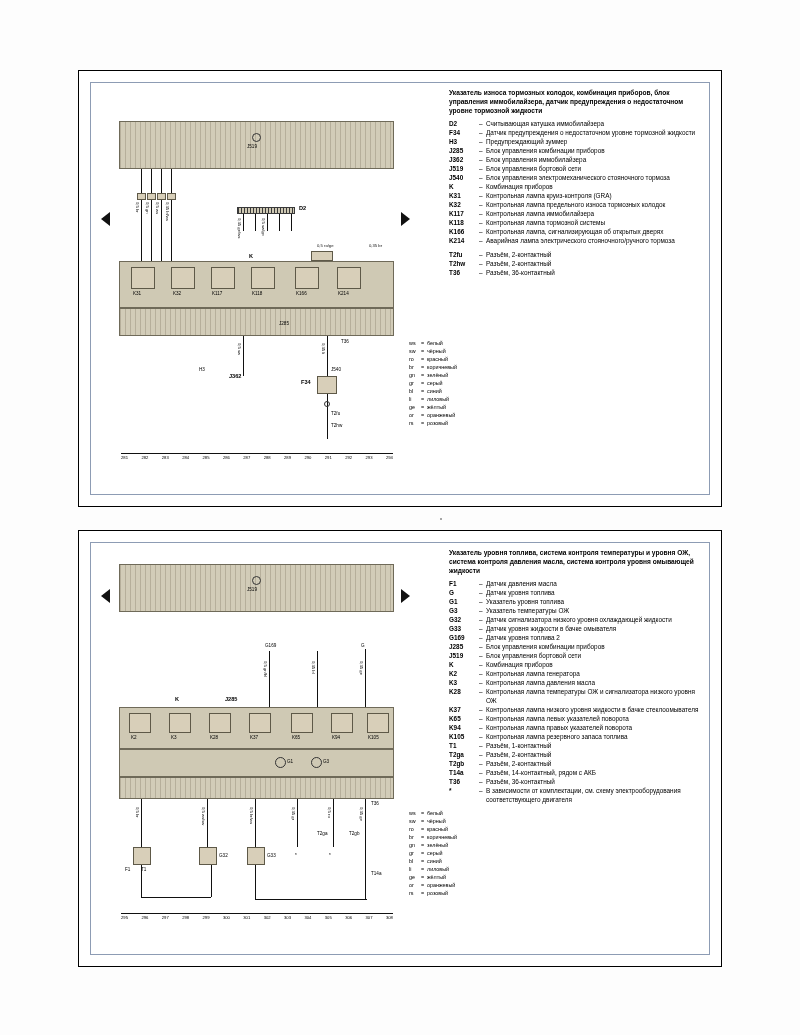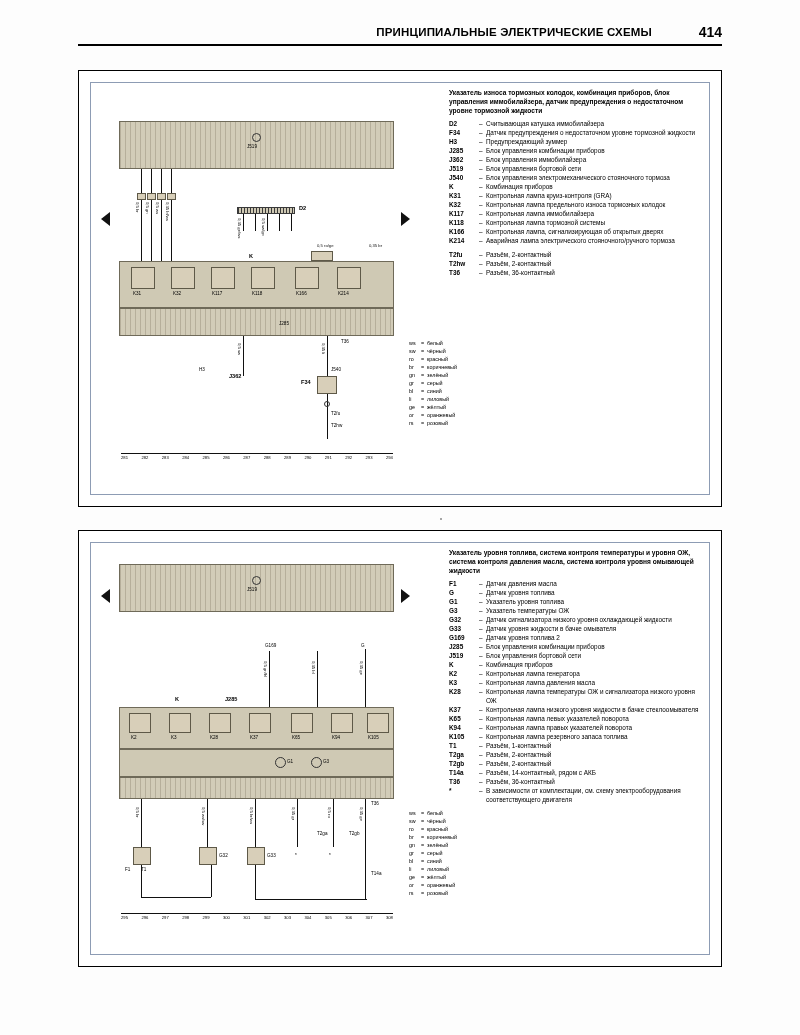--- a/index.html
+++ b/index.html
@@ -166,25 +166,20 @@
     width: 2px; height: 2px;
     background: #888;
     border-radius: 50%;
   }
 </style>
 </head>
 <body>
 
 <div class="page">
 
-  <div class="header">
-    <div class="header-title">ПРИНЦИПИАЛЬНЫЕ ЭЛЕКТРИЧЕСКИЕ СХЕМЫ</div>
-    <div class="header-page">414</div>
-    <div class="header-rule"></div>
-  </div>
 
   <div class="figure fig1">
     <div class="inner"></div>
 
     <div class="arrow-l" style="left:22px; top:141px;"></div>
     <div class="arrow-r" style="left:322px; top:141px;"></div>
 
     <div class="band hatch" style="left:40px; top:50px; width:275px; height:48px;"></div>
     <div class="circ" style="left:173px; top:62px; width:9px; height:9px;"></div>
     <div class="lbl" style="left:168px; top:73px;">J519</div>

